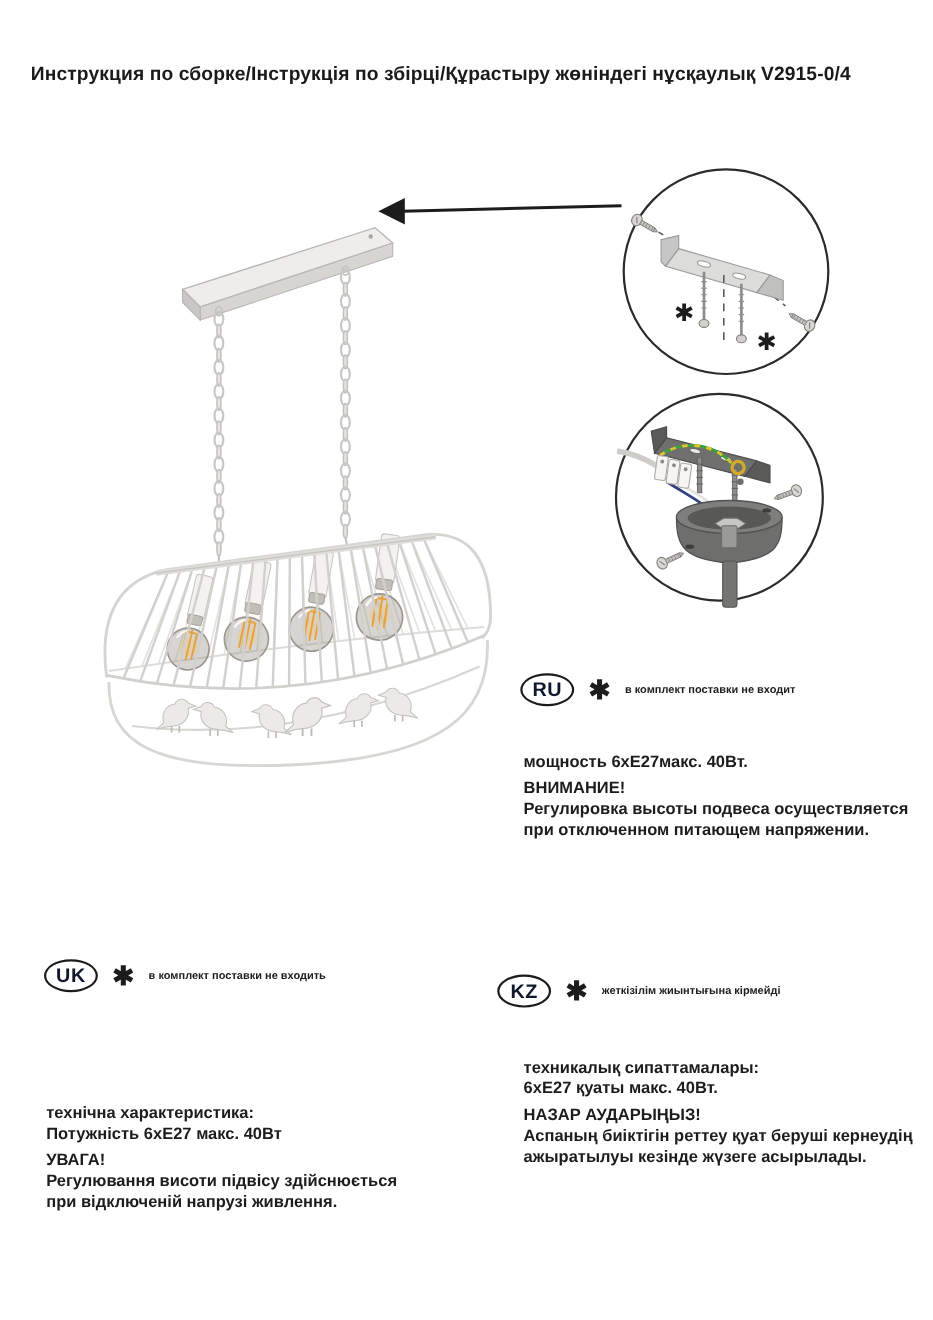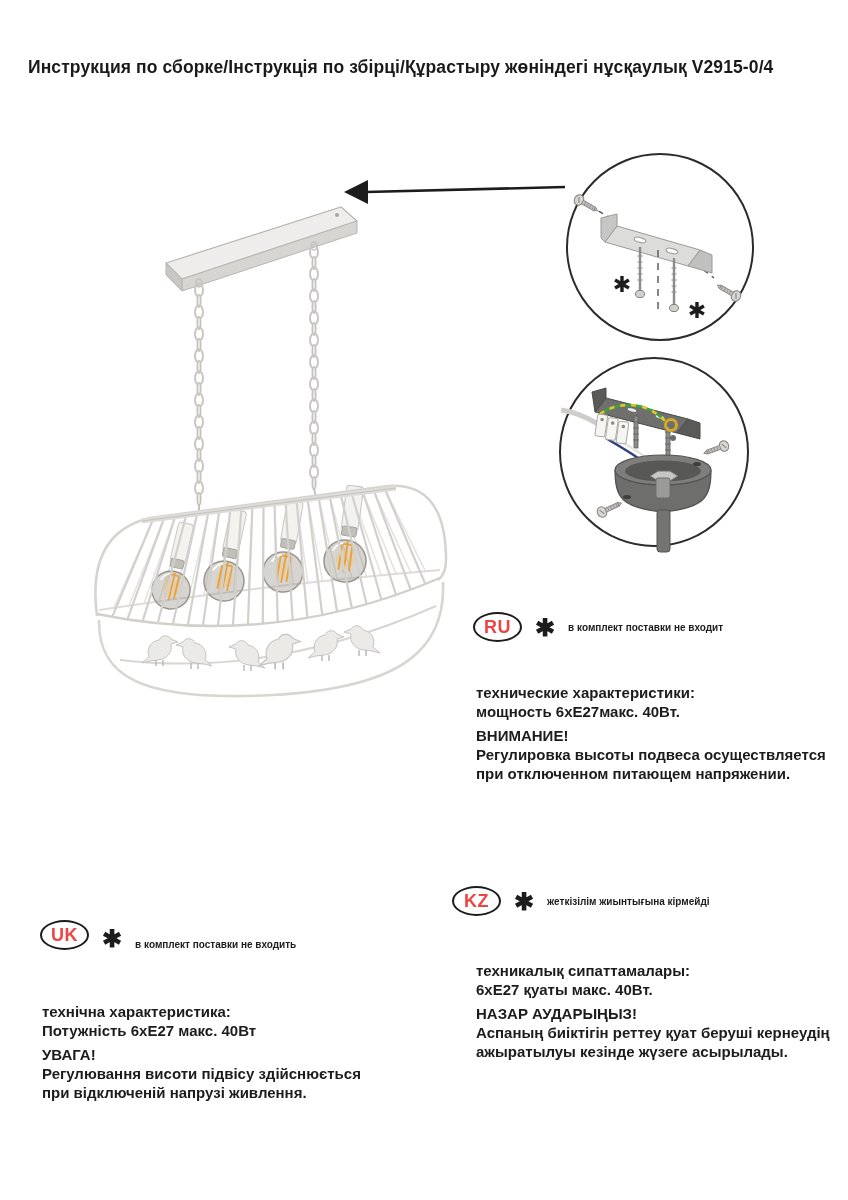--- a/index.html
+++ b/index.html
@@ -2,21 +2,21 @@
 <html><head>
 <meta charset="utf-8">
 <style>
   html,body{margin:0;padding:0;background:#ffffff;}
   body{width:848px;height:1200px;font-family:"Liberation Sans",sans-serif;}
   .page{position:relative;width:848px;height:1200px;background:#ffffff;overflow:hidden;}
   .title{position:absolute;left:28px;top:57px;font-size:17.5px;font-weight:bold;color:#1a1a1a;white-space:nowrap;letter-spacing:.1px;}
   .art{position:absolute;left:0;top:0;}
   .note-row{position:absolute;display:flex;align-items:center;gap:13px;}
   .badge{min-width:49px;height:30px;box-sizing:border-box;padding:0 5px;border:2.5px solid #1c1c1c;border-radius:50%;
-         display:flex;align-items:center;justify-content:center;font-weight:bold;font-size:18px;color:#ef4444;letter-spacing:.5px;}
+         display:flex;align-items:center;justify-content:center;font-weight:bold;font-size:18px;color:#0f172a;letter-spacing:.5px;}
   .ast{font-size:24px;font-weight:bold;color:#1c1c1c;line-height:1;transform:translateY(1px);}
   .note-text{font-size:10px;font-weight:bold;color:#1c1c1c;}
   .specs{position:absolute;font-size:15px;font-weight:bold;color:#1c1c1c;line-height:19px;}
   .specs .warn{margin-top:5px;}
   svg text{font-family:"DejaVu Sans","Liberation Sans",sans-serif;font-weight:bold;fill:#1c1c1c;}
 </style>
 </head>
 <body>
 
 <div class="page">
@@ -195,28 +195,27 @@
       <use href="#screw" transform="translate(602,512) rotate(-25)"></use>
     </g>
   </svg>
 
   <div class="note-row" style="left:473px;top:612px;">
     <div class="badge">RU</div>
     <span class="ast">✱</span>
     <span class="note-text">в комплект поставки не входит</span>
   </div>
   <div class="specs" style="left:476px;top:683px;">
-    <div>технические характеристики:</div>
     <div>мощность 6хЕ27макс. 40Вт.</div>
     <div class="warn">ВНИМАНИЕ!</div>
     <div>Регулировка высоты подвеса осуществляется</div>
     <div>при отключенном питающем напряжении.</div>
   </div>
 
-  <div class="note-row" style="left:40px;top:920px;align-items:flex-end;">
+  <div class="note-row" style="left:40px;top:872px;">
     <div class="badge">UK</div>
     <span class="ast">✱</span>
     <span class="note-text">в комплект поставки не входить</span>
   </div>
   <div class="specs" style="left:42px;top:961px;margin-top:41px;">
     <div>технічна характеристика:</div>
     <div>Потужність 6хЕ27 макс. 40Вт</div>
     <div class="warn">УВАГА!</div>
     <div>Регулювання висоти підвісу здійснюється</div>
     <div>при відключеній напрузі живлення.</div>

